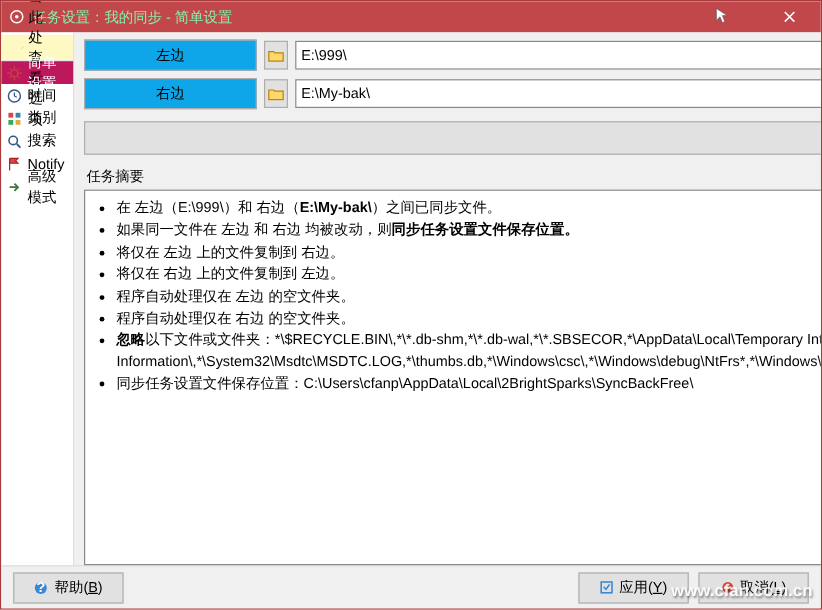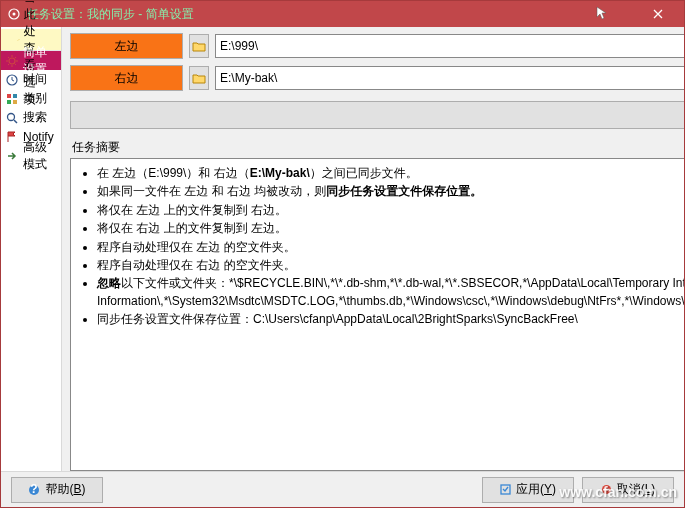--- a/index.html
+++ b/index.html
@@ -10,21 +10,21 @@
 .titlebar .close{width:40px;height:26px;display:flex;align-items:center;justify-content:center;cursor:pointer}
 .main{display:flex;height:444px}
 .sidebar{width:134px;background:#fff;border-right:1px solid #d9d9d9;padding-top:2px}
 .sidehdr{display:flex;align-items:center;height:22px;padding:0 16px;background:#fef9c3;border-bottom:1px solid #e6e6e6}
 .sidehdr svg{margin-right:4px}
 .sideitem{display:flex;align-items:center;height:19px;padding:0 4px;cursor:pointer}
 .sideitem.sel{background:#be185d;color:#fff}
 .sideitem svg,.sideitem .ic{width:14px;height:14px;margin-right:4px;flex-shrink:0}
 .content{flex:1;padding:6px 8px 0 8px;background:#f0f0f0;display:flex;flex-direction:column}
 .row{display:flex;align-items:center;margin-bottom:6px;gap:6px}
-.sidebtn{width:113px;height:26px;background:#f97316;border:1px solid #adadad;display:flex;align-items:center;justify-content:center;cursor:pointer}
+.sidebtn{width:144px;height:26px;background:#0ea5e9;border:1px solid #adadad;display:flex;align-items:center;justify-content:center;cursor:pointer}
 .folderic{width:20px;height:24px;border:1px solid #adadad;background:#e1e1e1;display:flex;align-items:center;justify-content:center;cursor:pointer}
 .pathinput{flex:1;height:24px;border:1px solid #888;background:#fff;padding:0 4px}
 .row2{display:flex;gap:8px;margin:4px 0 6px}
 .bigbtn{height:28px;border:1px solid #adadad;background:#e1e1e1;display:flex;align-items:center;justify-content:center;cursor:pointer;gap:6px;padding:0 10px}
 .summary-label{margin:4px 0 2px 2px}
 .summary{flex:1;background:#fff;border:1px solid #888;padding:6px 8px;overflow:auto;line-height:1.45}
 .summary ul{list-style:disc;padding-left:18px}
 .summary li{margin-bottom:1px}
 .footer{height:36px;border-top:1px solid #d9d9d9;display:flex;align-items:center;padding:0 10px;gap:8px;background:#f0f0f0}
 .footer .spacer{flex:1}

